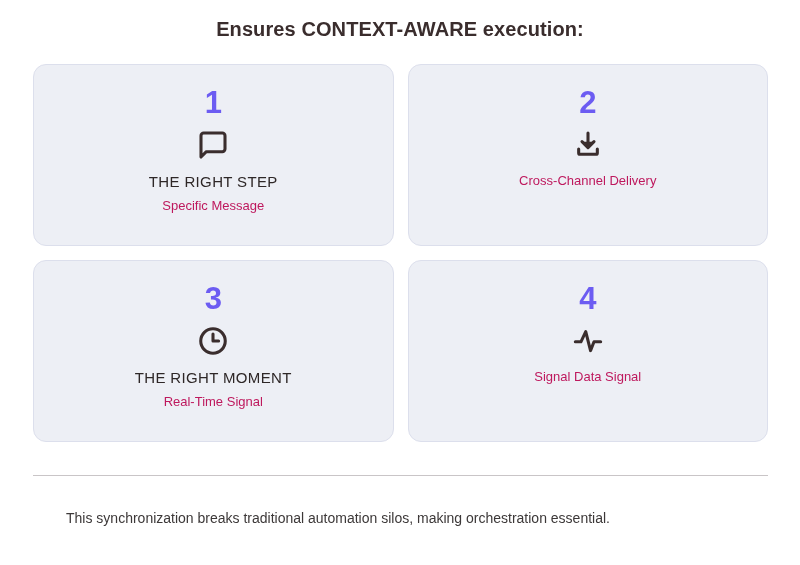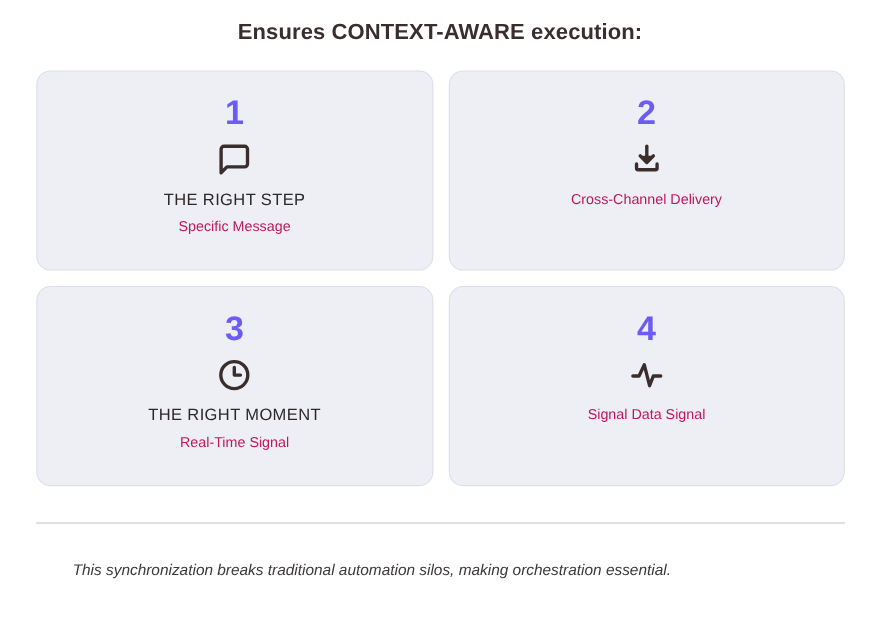--- a/index.html
+++ b/index.html
@@ -105,21 +105,20 @@
     background: #c9c5c7;
   }
 
   .footer-note {
     position: absolute;
     left: 0;
     top: 510px;
     width: 676px;
     text-align: center;
     font-size: 14px;
-    font-style: italic;
     color: #3c3838;
   }
 </style>
 </head>
 <body>
 
 <div class="page">
 
   <div class="heading">Ensures CONTEXT-AWARE execution:</div>
 

